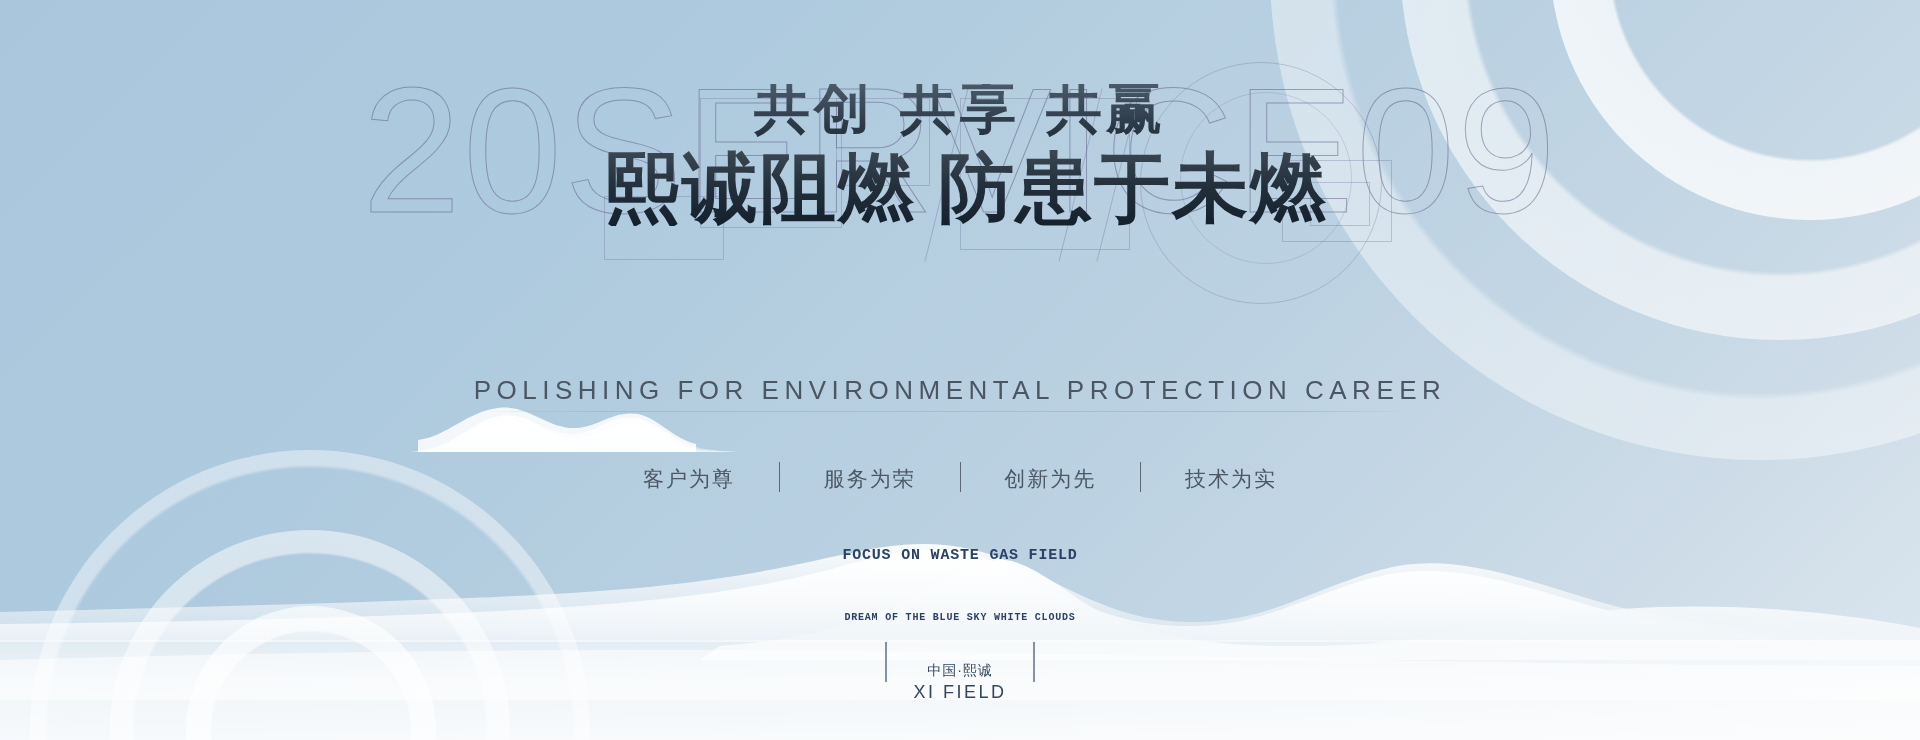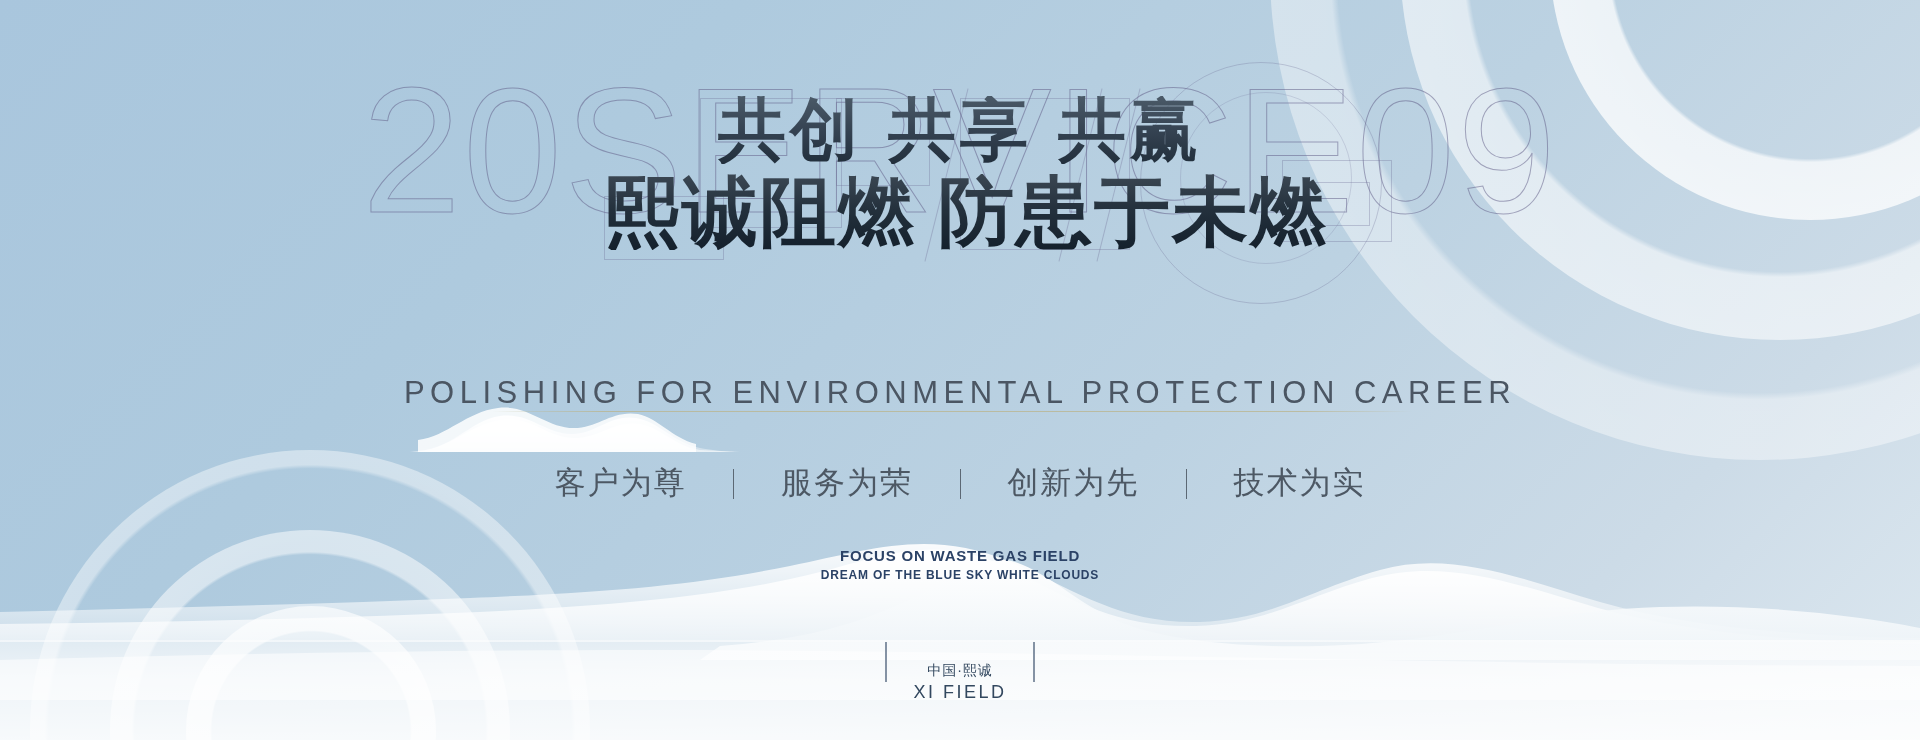--- a/index.html
+++ b/index.html
@@ -131,31 +131,30 @@
 
   
   .headline-wrap {
     position: absolute;
     left: 0; right: 0;
     top: 84px;
     text-align: center;
     user-select: none;
   }
   .headline-1 {
-    font-family: Liberation Serif, serif;
-    font-size: 68px;
+    font-family: Liberation Mono, monospace;
+    font-size: 56px;
     font-weight: 700;
     line-height: 1;
     letter-spacing: 4px;
     background: linear-gradient(180deg, #4b5a68 0%, #334150 55%, #222f3c 100%);
     -webkit-background-clip: text;
     background-clip: text;
     color: transparent;
     white-space: nowrap;
-    margin-top: 12px;
   }
   .headline-1 .gap { display: inline-block; width: 26px; }
   .headline-2 {
     margin-top: 10px;
     font-family: "Liberation Serif", "DejaVu Serif", serif;
     font-size: 76px;
     font-weight: 700;
     line-height: 1;
     letter-spacing: 2px;
     background: linear-gradient(180deg, #3b4753 0%, #23303c 48%, #14202c 100%);
@@ -166,21 +165,21 @@
     margin-left: 12px;
   }
   .headline-2 .gap { display: inline-block; width: 22px; }
 
   
   .eng-tagline {
     position: absolute;
     left: 0; right: 0;
     top: 375px;
     text-align: center;
-    font-size: 31px;
+    font-size: 26px;
     letter-spacing: 5.5px;
     color: #4b5663;
     font-weight: 400;
     white-space: nowrap;
     user-select: none;
   }
   .eng-underline {
     position: absolute;
     left: 492px;
     top: 411px;
@@ -188,21 +187,21 @@
     height: 1px;
     background: linear-gradient(90deg, rgba(190,185,150,0.0) 0%, rgba(186,180,140,0.75) 12%, rgba(186,180,140,0.75) 88%, rgba(190,185,150,0.0) 100%);
   }
 
   
   .value-row {
     position: absolute;
     left: 0; right: 0;
     top: 462px;
     text-align: center;
-    font-size: 31px;
+    font-size: 21px;
     letter-spacing: 2px;
     color: #4d5864;
     white-space: nowrap;
     user-select: none;
   }
   .value-row .vitem { display: inline-block; }
   .value-row .vsep {
     display: inline-block;
     width: 1px;
     height: 30px;
@@ -210,29 +209,29 @@
     margin: 0 36px;
     vertical-align: -6px;
   }
 
   
   .serif-lines {
     position: absolute;
     left: 0; right: 0;
     top: 545px;
     text-align: center;
-    font-family: Liberation Sans, sans-serif;
+    font-family: Liberation Mono, monospace;
     color: #2b4266;
     font-weight: 700;
     letter-spacing: 0.8px;
     line-height: 1.45;
     user-select: none;
   }
   .serif-lines .l1 { font-size: 15px; }
-  .serif-lines .l2 { font-size: 12px; }
+  .serif-lines .l2 { font-size: 10px; margin-top: 44px; }
 
   
   .footer-logo {
     position: absolute;
     left: 0; right: 0;
     bottom: 36px;
     display: flex;
     align-items: center;
     justify-content: center;
     gap: 26px;

